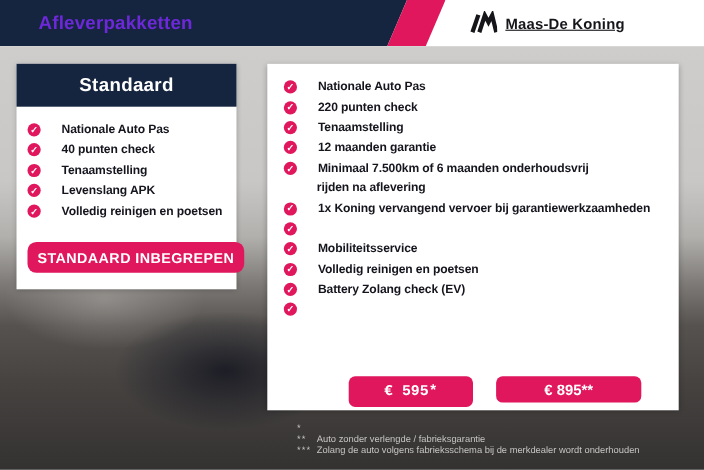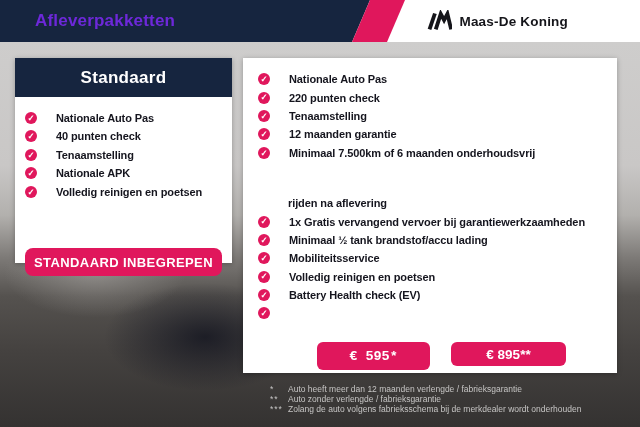--- a/index.html
+++ b/index.html
@@ -29,56 +29,56 @@
     clip-path:polygon(370px 0,405px 0,387px 100%,352px 100%);
   }
   #topbar h1{
     position:absolute;left:35px;top:0;height:42px;margin:0;display:flex;align-items:center;
     color:#6d28d9;font-size:17px;font-weight:bold;letter-spacing:.2px;
   }
   #brand{
     position:absolute;right:72px;top:0;height:42px;display:flex;align-items:center;gap:7px;
   }
   #brand svg{display:block;}
-  #brand .brand-name{color:#15151a;font-size:13.5px;font-weight:bold;letter-spacing:.2px;}
+  #brand .brand-name{color:#15151a;font-size:13.5px;font-weight:bold;letter-spacing:.2px;text-decoration:underline;}
 
   
   .card{
     position:absolute;background:#fff;box-shadow:0 1px 5px rgba(0,0,0,.28);
   }
-  #card-standard{left:15px;top:58px;width:217px;height:205px;}
+  #card-standard{left:15px;top:58px;width:200px;height:205px;}
   #card-approved{left:243px;top:58px;width:374px;height:315px;}
   .card-header{
     height:39px;background:#16253f;display:flex;align-items:center;justify-content:center;
     color:#fff;font-size:17px;font-weight:bold;letter-spacing:.3px;
   }
   .items{padding-top:11.5px;}
   #card-approved .items{padding-top:12px;}
   .item{
     display:flex;align-items:center;height:18.5px;padding-left:10px;white-space:nowrap;
   }
   #card-approved .item{height:18.4px;padding-left:15px;}
   .item .txt{
     color:#15151e;font-size:11px;font-weight:bold;letter-spacing:-.1px;margin-left:19px;
   }
-  .item.cont{padding-left:0;margin-top:32px;}
+  .item.cont{padding-left:0;}
   .item.cont .txt{margin-left:0;}
   #card-approved .item.cont .txt{padding-left:30px;}
   .check{
     flex:0 0 auto;width:12px;height:12px;border-radius:50%;background:#e0175c;
     display:flex;align-items:center;justify-content:center;
     color:#fff;font-size:8.5px;font-weight:bold;line-height:1;
   }
   .pill{
     position:absolute;background:#e0175c;border:none;color:#fff;font-family:inherit;
     font-weight:bold;display:flex;align-items:center;justify-content:center;cursor:pointer;
   }
-  #cta-standard{left:10px;top:162px;width:197px;height:28px;border-radius:8px;font-size:13px;letter-spacing:.4px;margin-top:28px;}
+  #cta-standard{left:10px;top:162px;width:197px;height:28px;border-radius:8px;font-size:13px;letter-spacing:.4px;}
   #price-595{left:74px;top:284px;width:113px;height:28px;border-radius:6px;font-size:13.5px;font-family:Liberation Mono, monospace;}
-  #price-895{left:208px;top:284px;width:115px;height:24px;border-radius:6px;font-size:13.5px;}
+  #price-895{left:208px;top:284px;width:132px;height:24px;border-radius:6px;font-size:13.5px;}
 
   
   #footnotes{position:absolute;left:270px;top:384px;color:#c6c5c4;font-size:8.5px;line-height:10px;}
   #footnotes .fn{display:flex;}
   #footnotes .star{flex:0 0 18px;letter-spacing:1px;}
 </style>
 </head>
 <body>
 
 <div id="stage">
@@ -110,21 +110,21 @@
       <div class="item">
         <span class="check">✓</span>
         <span class="txt">40 punten check</span>
       </div>
       <div class="item">
         <span class="check">✓</span>
         <span class="txt">Tenaamstelling</span>
       </div>
       <div class="item">
         <span class="check">✓</span>
-        <span class="txt">Nationale APK</span>
+        <span class="txt">Levenslang APK</span>
       </div>
       <div class="item">
         <span class="check">✓</span>
         <span class="txt">Volledig reinigen en poetsen</span>
       </div>
     </div>
     <button class="pill" id="cta-standard">STANDAARD INBEGREPEN</button>
   </div>
 
   <div class="card" id="card-approved">
@@ -147,50 +147,48 @@
       </div>
       <div class="item">
         <span class="check">✓</span>
         <span class="txt">Minimaal 7.500km of 6 maanden onderhoudsvrij</span>
       </div>
       <div class="item cont">
         <span class="txt">rijden na aflevering</span>
       </div>
       <div class="item">
         <span class="check">✓</span>
-        <span class="txt">1x Gratis vervangend vervoer bij garantiewerkzaamheden</span>
+        <span class="txt">1x Koning vervangend vervoer bij garantiewerkzaamheden</span>
       </div>
       <div class="item">
         <span class="check">✓</span>
-        <span class="txt">Minimaal ½ tank brandstof/accu lading</span>
       </div>
       <div class="item">
         <span class="check">✓</span>
         <span class="txt">Mobiliteitsservice</span>
       </div>
       <div class="item">
         <span class="check">✓</span>
         <span class="txt">Volledig reinigen en poetsen</span>
       </div>
       <div class="item">
         <span class="check">✓</span>
-        <span class="txt">Battery Health check (EV)</span>
+        <span class="txt">Battery Zolang check (EV)</span>
       </div>
       <div class="item">
         <span class="check">✓</span>
       </div>
     </div>
     <button class="pill" id="price-595">€ 595*</button>
     <button class="pill" id="price-895">€ 895**</button>
   </div>
 
   <div id="footnotes">
     <div class="fn">
       <span class="star">*</span>
-      <span>Auto heeft meer dan 12 maanden verlengde / fabrieksgarantie</span>
     </div>
     <div class="fn">
       <span class="star">**</span>
       <span>Auto zonder verlengde / fabrieksgarantie</span>
     </div>
     <div class="fn">
       <span class="star">***</span>
       <span>Zolang de auto volgens fabrieksschema bij de merkdealer wordt onderhouden</span>
     </div>
   </div>

